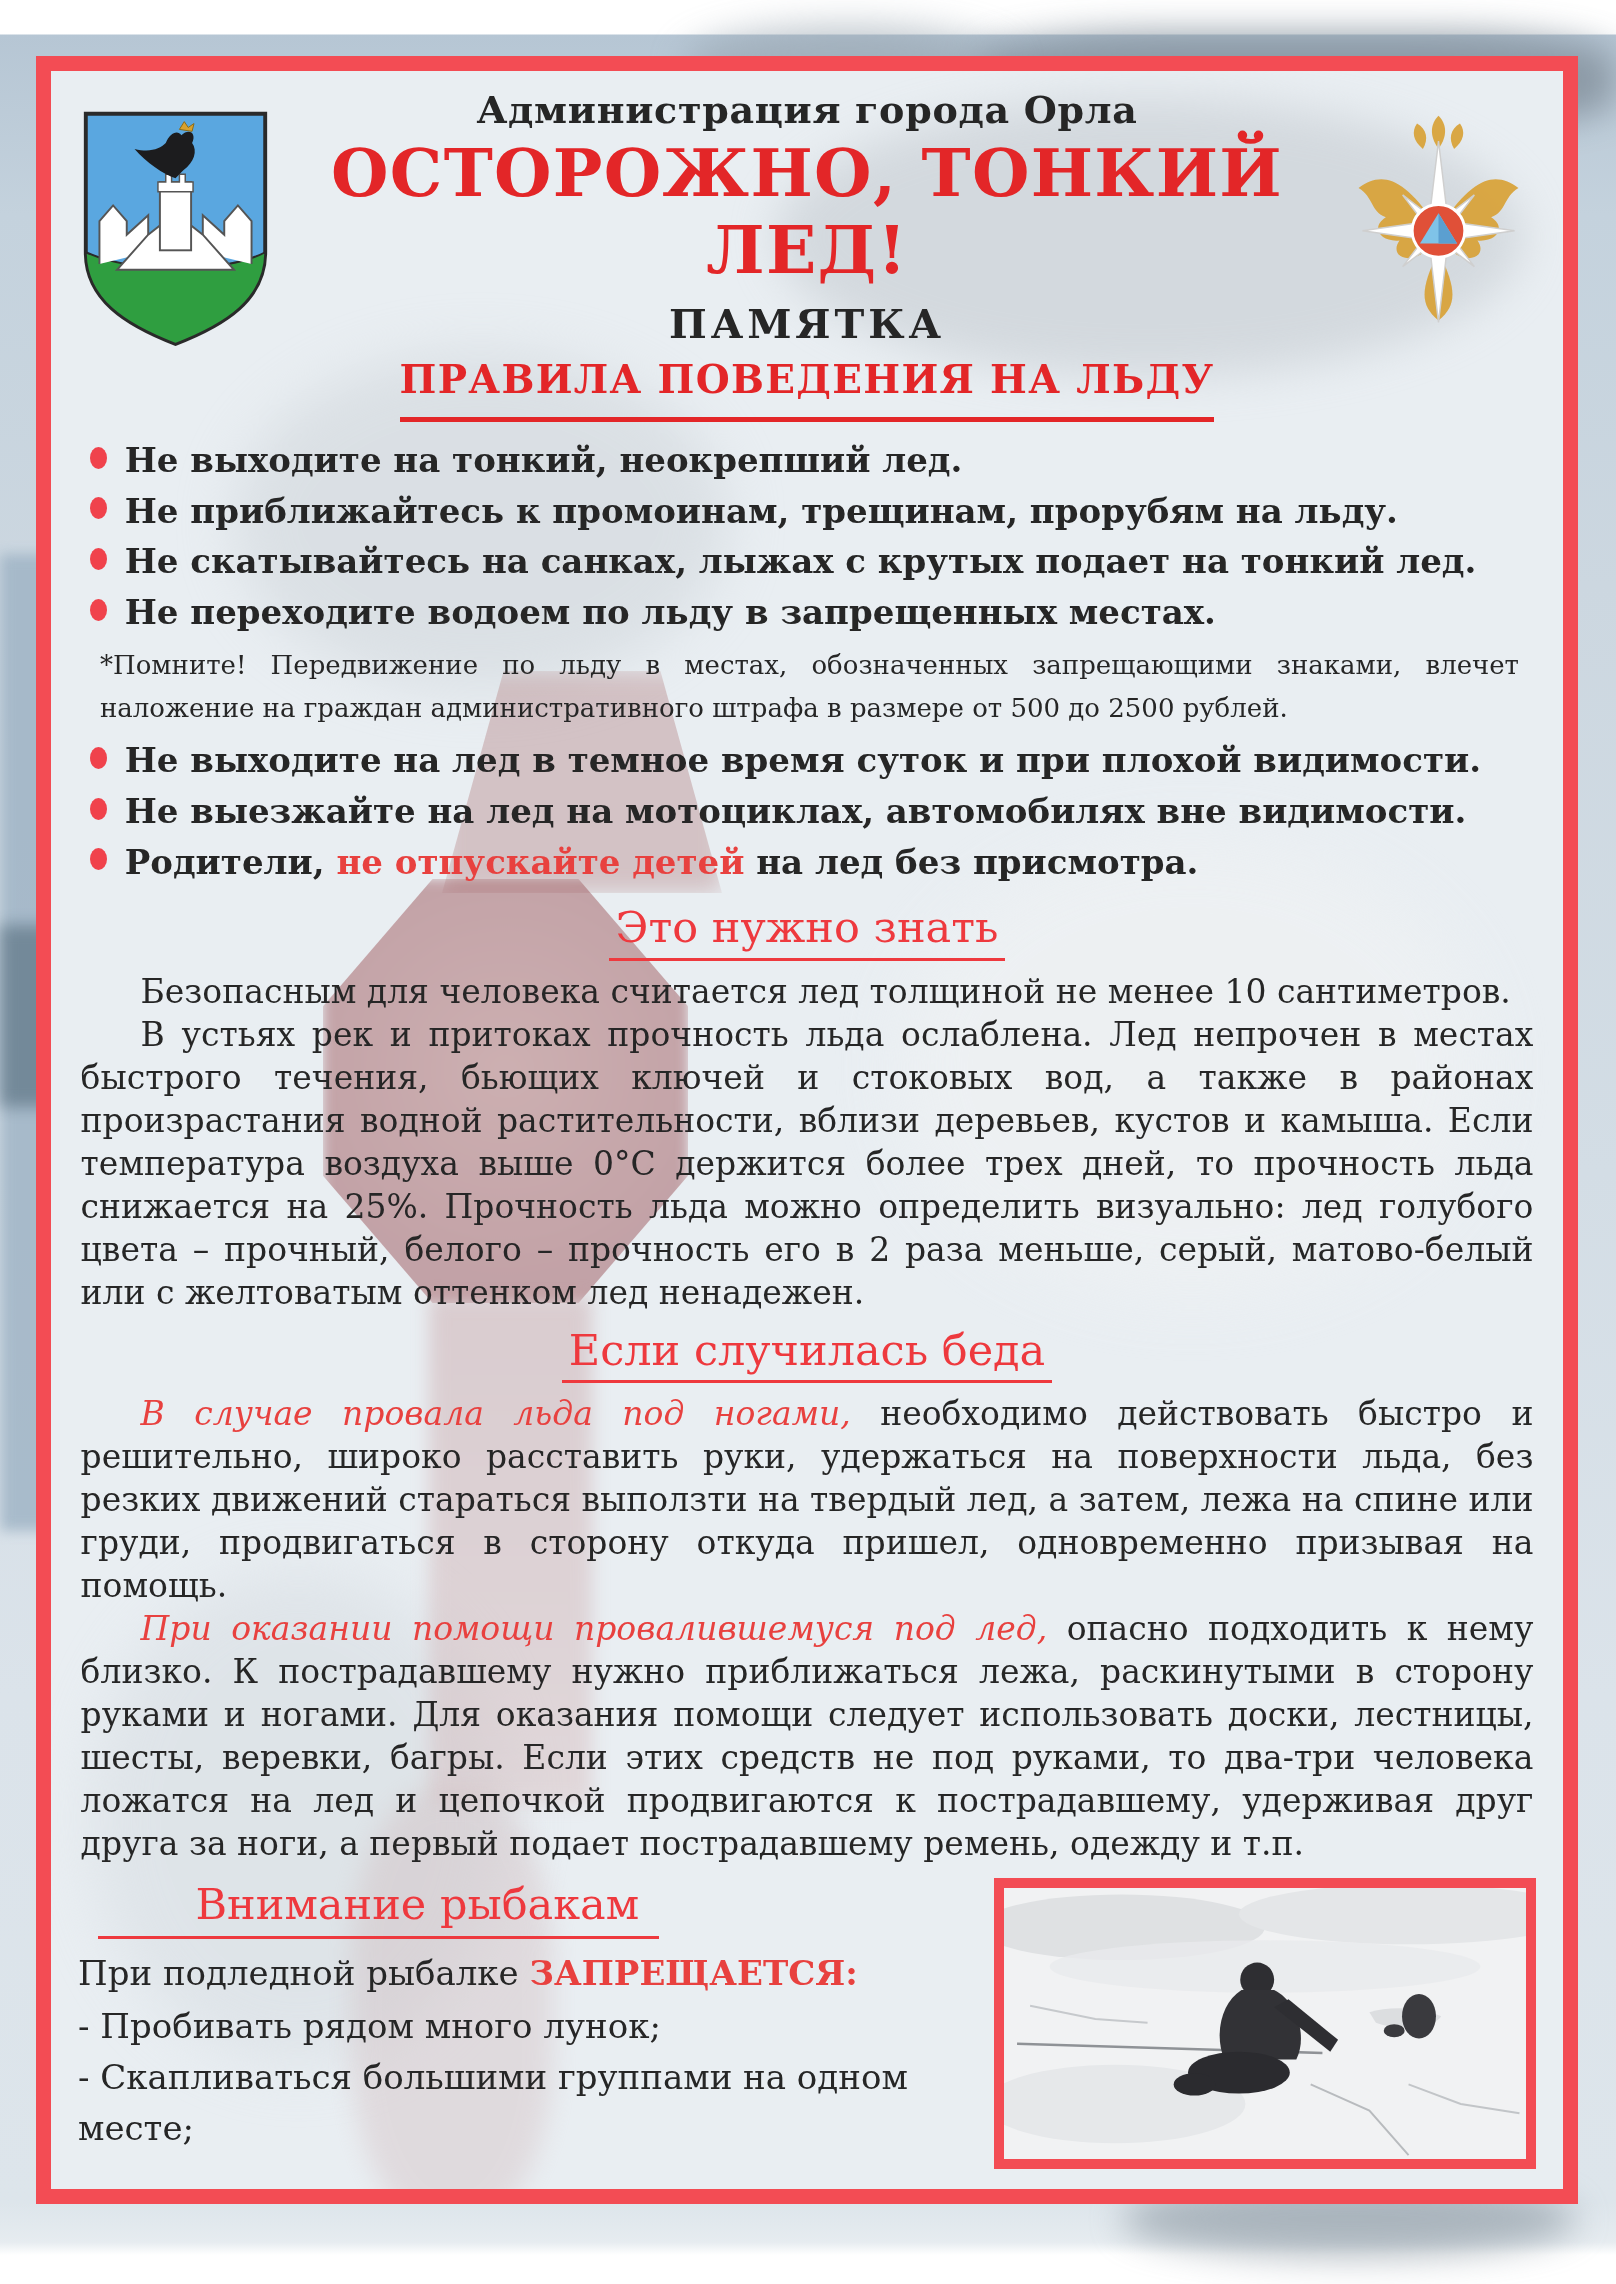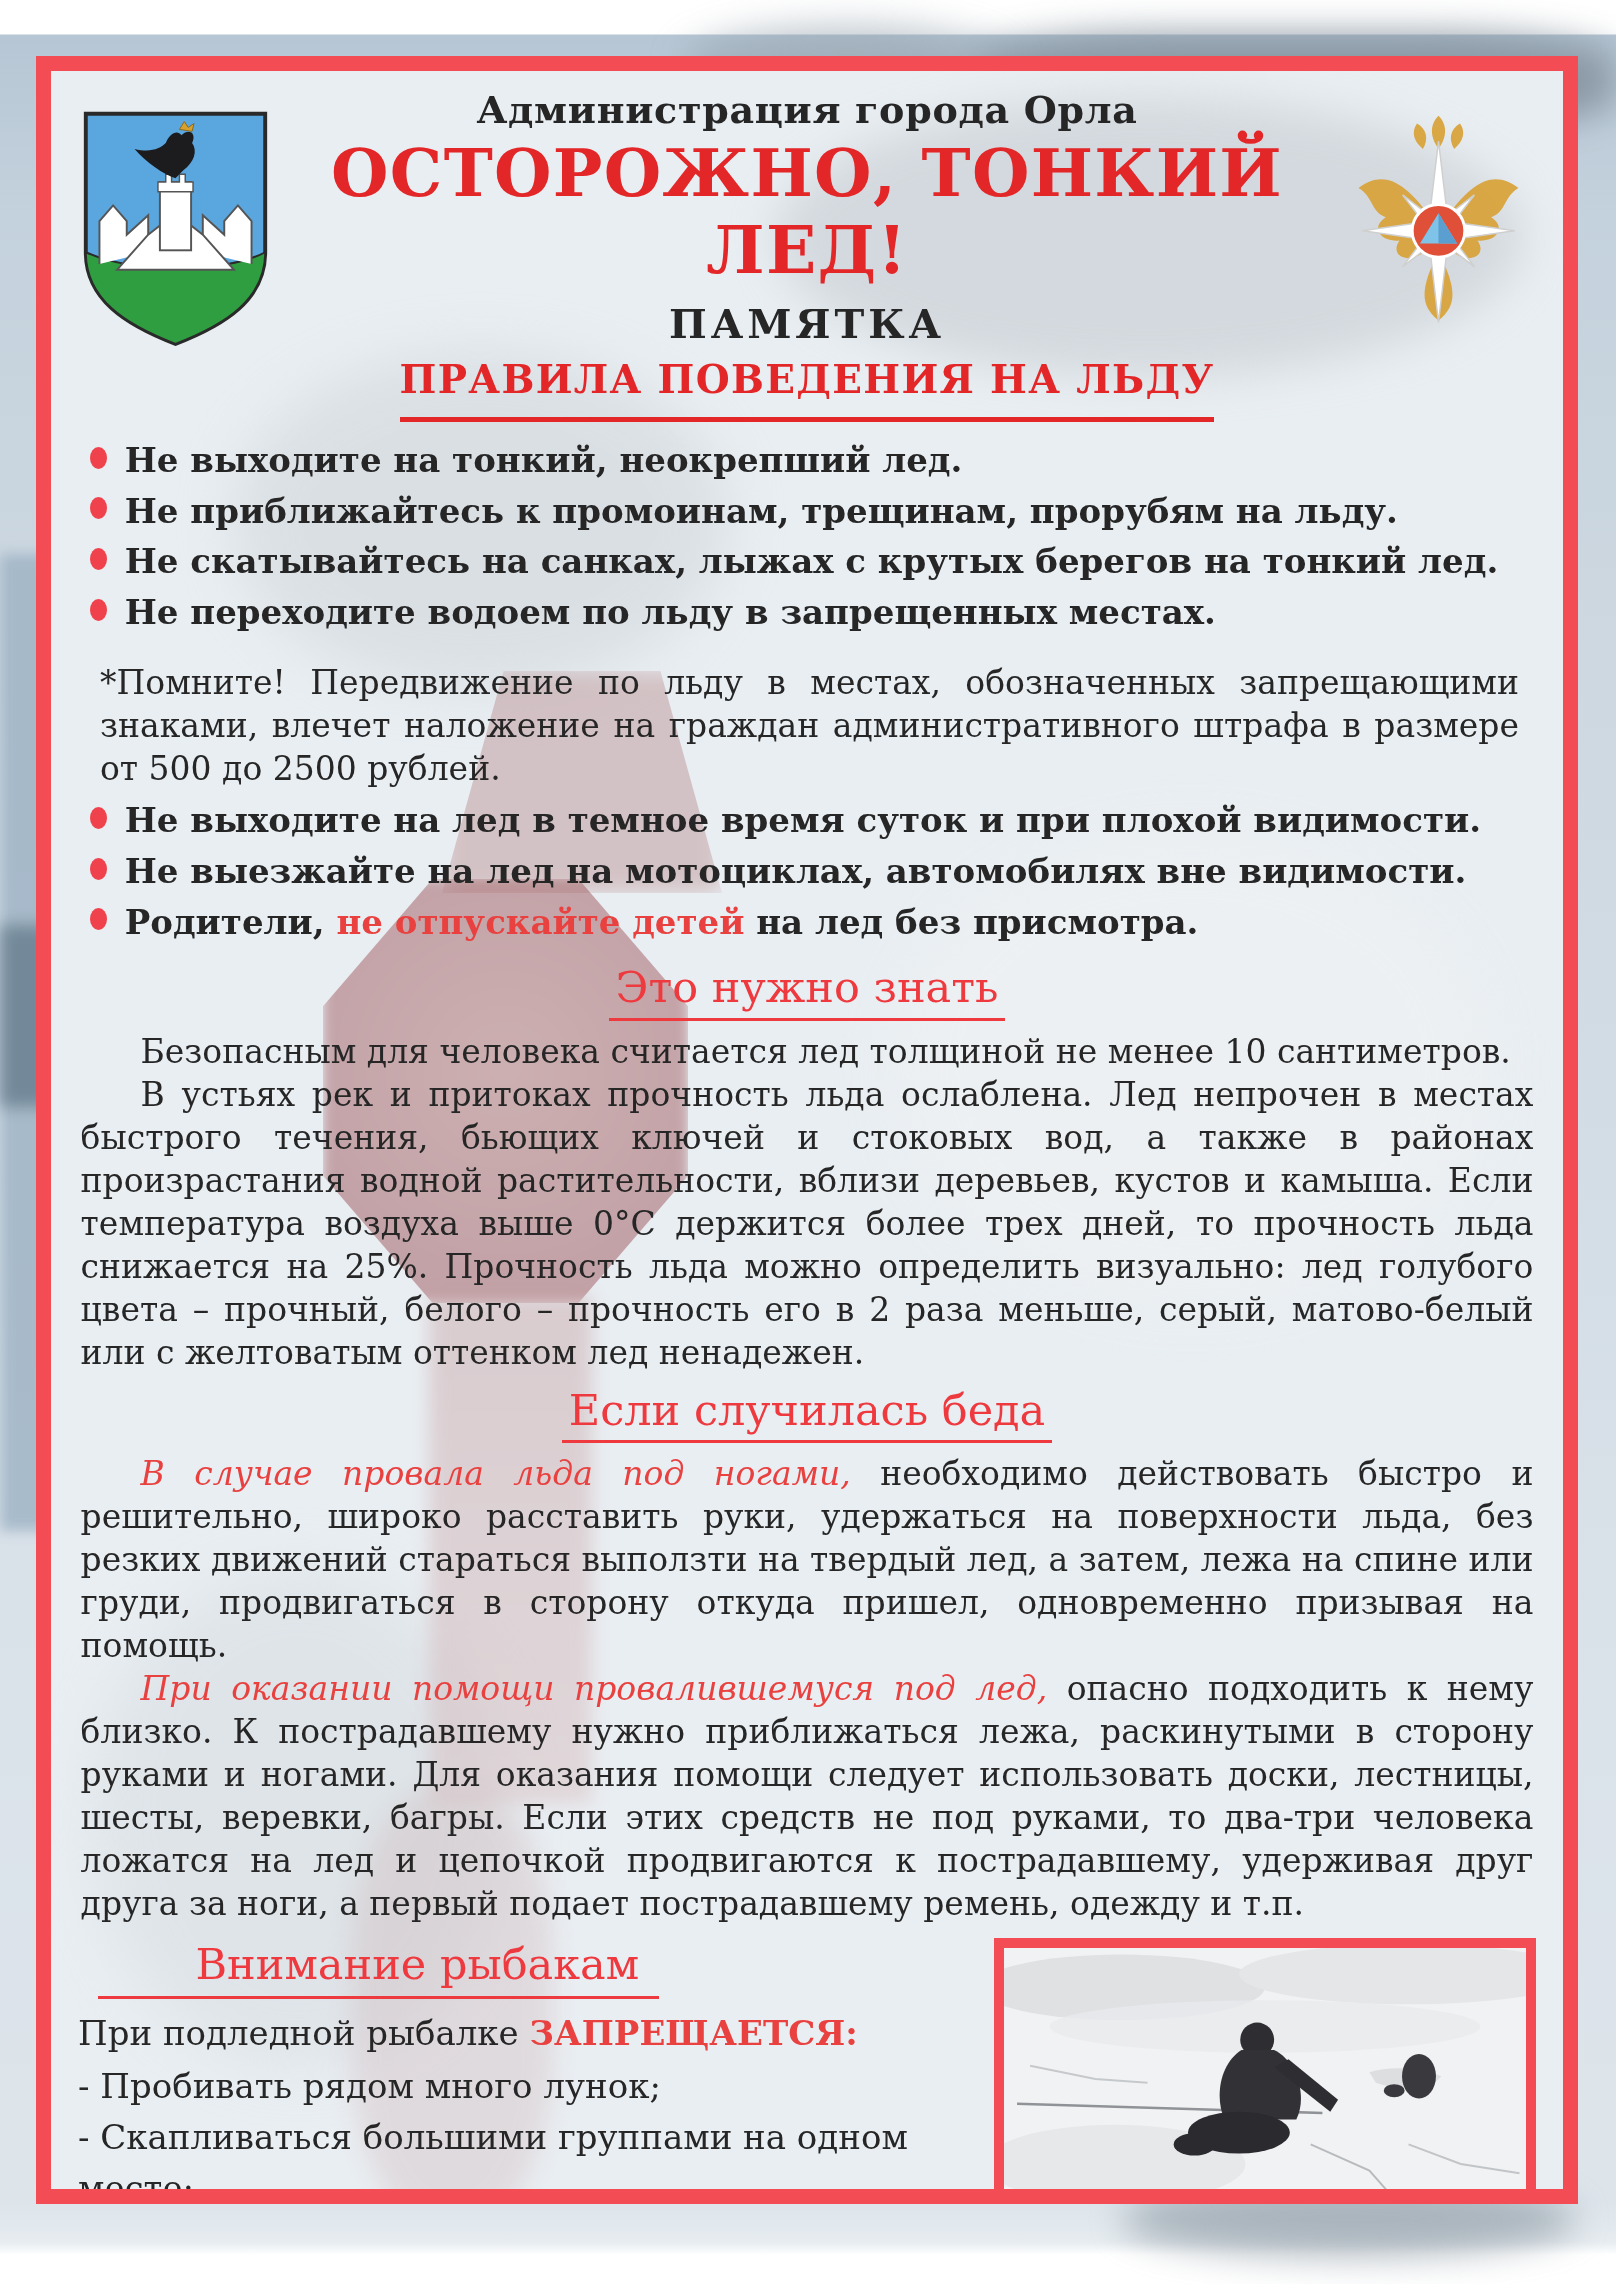--- a/index.html
+++ b/index.html
@@ -65,21 +65,21 @@
   .main-title{font-size:66px;line-height:77px;font-weight:bold;color:var(--title-red);letter-spacing:1.3px;margin-top:3.9px;}
   .memo-line{font-size:40px;font-weight:bold;letter-spacing:3.9px;margin-top:10.4px;}
   .rules-title{display:inline-block;font-size:39px;font-weight:bold;color:var(--title-red);letter-spacing:1.3px;margin-top:9px;border-bottom:5.2px solid var(--title-red);padding-bottom:15px;}
 
   
   .rules{list-style:none;margin-top:17px;}
   .rules li{display:flex;gap:18px;margin:0 0 7.8px 11.7px;}
   .rules .dot{width:17px;height:22px;border-radius:50%;background:var(--bullet-red);flex-shrink:0;margin-top:7.8px;}
   .rules .txt{font-size:34px;line-height:43px;font-weight:bold;}
   .hl-red{color:var(--text-red);}
-  .note{font-size:33px;line-height:43px;text-align:justify;margin:19px 17px 9px 22px;}
+  .note{font-size:26px;line-height:43px;text-align:justify;margin:2px 17px 9px 22px;}
 
   
   .sec-head{text-align:center;margin-top:13px;margin-bottom:9px;}
   .sec-head span{display:inline-block;font-size:43px;line-height:47px;color:var(--heading-red);border-bottom:3.3px solid var(--heading-red);padding:0 6.5px 6.5px;}
   .body-p{font-size:33px;line-height:43px;text-align:justify;text-indent:60px;margin:0 2.6px;}
   .lead-red{color:var(--text-red);font-style:italic;}
 
   
   .fish-row{display:flex;margin-top:9px;gap:28px;}
   .fish-col{flex:1;min-width:0;}
@@ -162,21 +162,21 @@
         <li>
             <span class="dot"></span>
             <span class="txt">Не выходите на тонкий, неокрепший лед.</span>
           </li>
         <li>
             <span class="dot"></span>
             <span class="txt">Не приближайтесь к промоинам, трещинам, прорубям на льду.</span>
           </li>
         <li>
             <span class="dot"></span>
-            <span class="txt">Не скатывайтесь на санках, лыжах с крутых берегов на тонкий лед.</span>
+            <span class="txt">Не скатывайтесь на санках, лыжах с крутых подает на тонкий лед.</span>
           </li>
         <li>
             <span class="dot"></span>
             <span class="txt">Не переходите водоем по льду в запрещенных местах.</span>
           </li>
       </ul>
 
       <p class="note">*Помните! Передвижение по льду в местах, обозначенных запрещающими знаками, влечет наложение на граждан административного штрафа в размере от 500 до 2500 рублей.</p>
 
       <ul class="rules" style="margin-top:0;">

